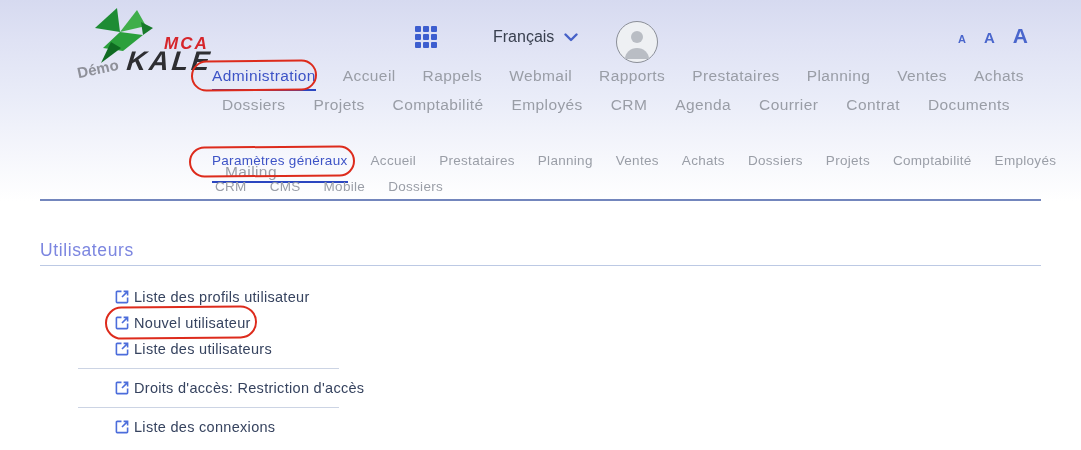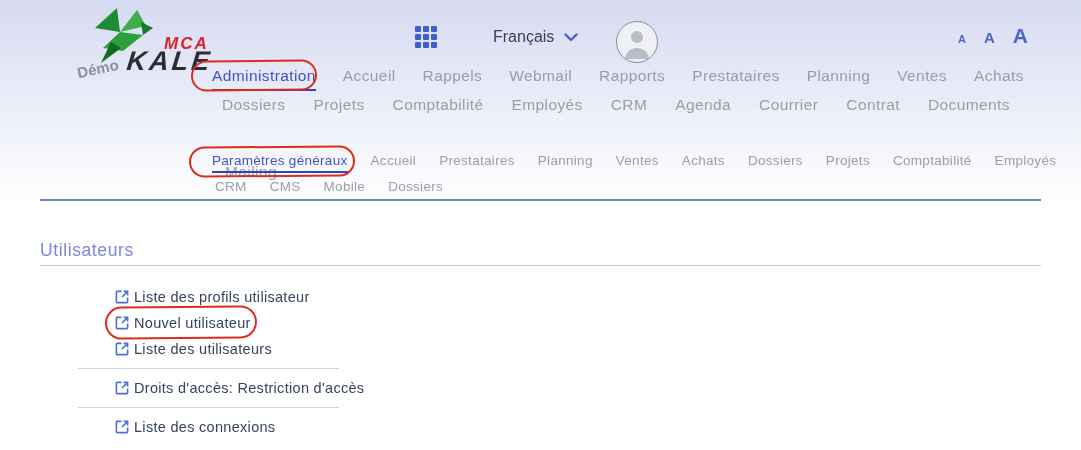--- a/index.html
+++ b/index.html
@@ -49,21 +49,21 @@
   
   .nav-row { position:absolute; display:flex; align-items:baseline; white-space:nowrap; }
   .main-row1 { left:200px; top:67px; gap:27px; }
   .main-row2 { left:222px; top:96px; gap:28px; }
   .main-row3 { left:225px; top:123px; gap:28px;margin-top:40px; }
   .sub-row1  { left:200px; top:153px; gap:23px; }
   .sub-row2  { left:215px; top:179px; gap:23px; }
   .nav-item { font-size:15.5px; letter-spacing:0.4px; color:#999da6; cursor:pointer; }
   .sub-item { font-size:13.5px; letter-spacing:0.3px; color:#9a9ea7; cursor:pointer; }
   .active { color:#3d53c6; border-bottom:2px solid #2b46c0; padding-bottom:4px;margin-left:12px; }
-  .sub-row1 .active { padding-bottom:3px; }
+  .sub-row1 .active { padding-bottom:13px; }
   
   .section-divider { position:absolute; left:40px; top:199px; width:1001px; height:2px; background:#7386bd; }
   .section-title { position:absolute; left:40px; top:240px; font-size:17.5px; letter-spacing:0.6px; color:#7c86e0; }
   .section-rule { position:absolute; left:40px; top:265px; width:1001px; height:1px; background:#bcc9e4; }
   
   .links { position:absolute; left:78px; top:284px; width:261px; }
   .link-row { display:flex; align-items:center; height:26px; padding-left:37px; gap:5px; cursor:pointer; }
   .link-row svg { flex:0 0 auto; }
   .link-label { font-size:14.5px; letter-spacing:0.3px; color:#36435f; white-space:nowrap; }
   .link-sep { border:0; border-top:1px solid #ccd4e4; margin:6px 0; }

